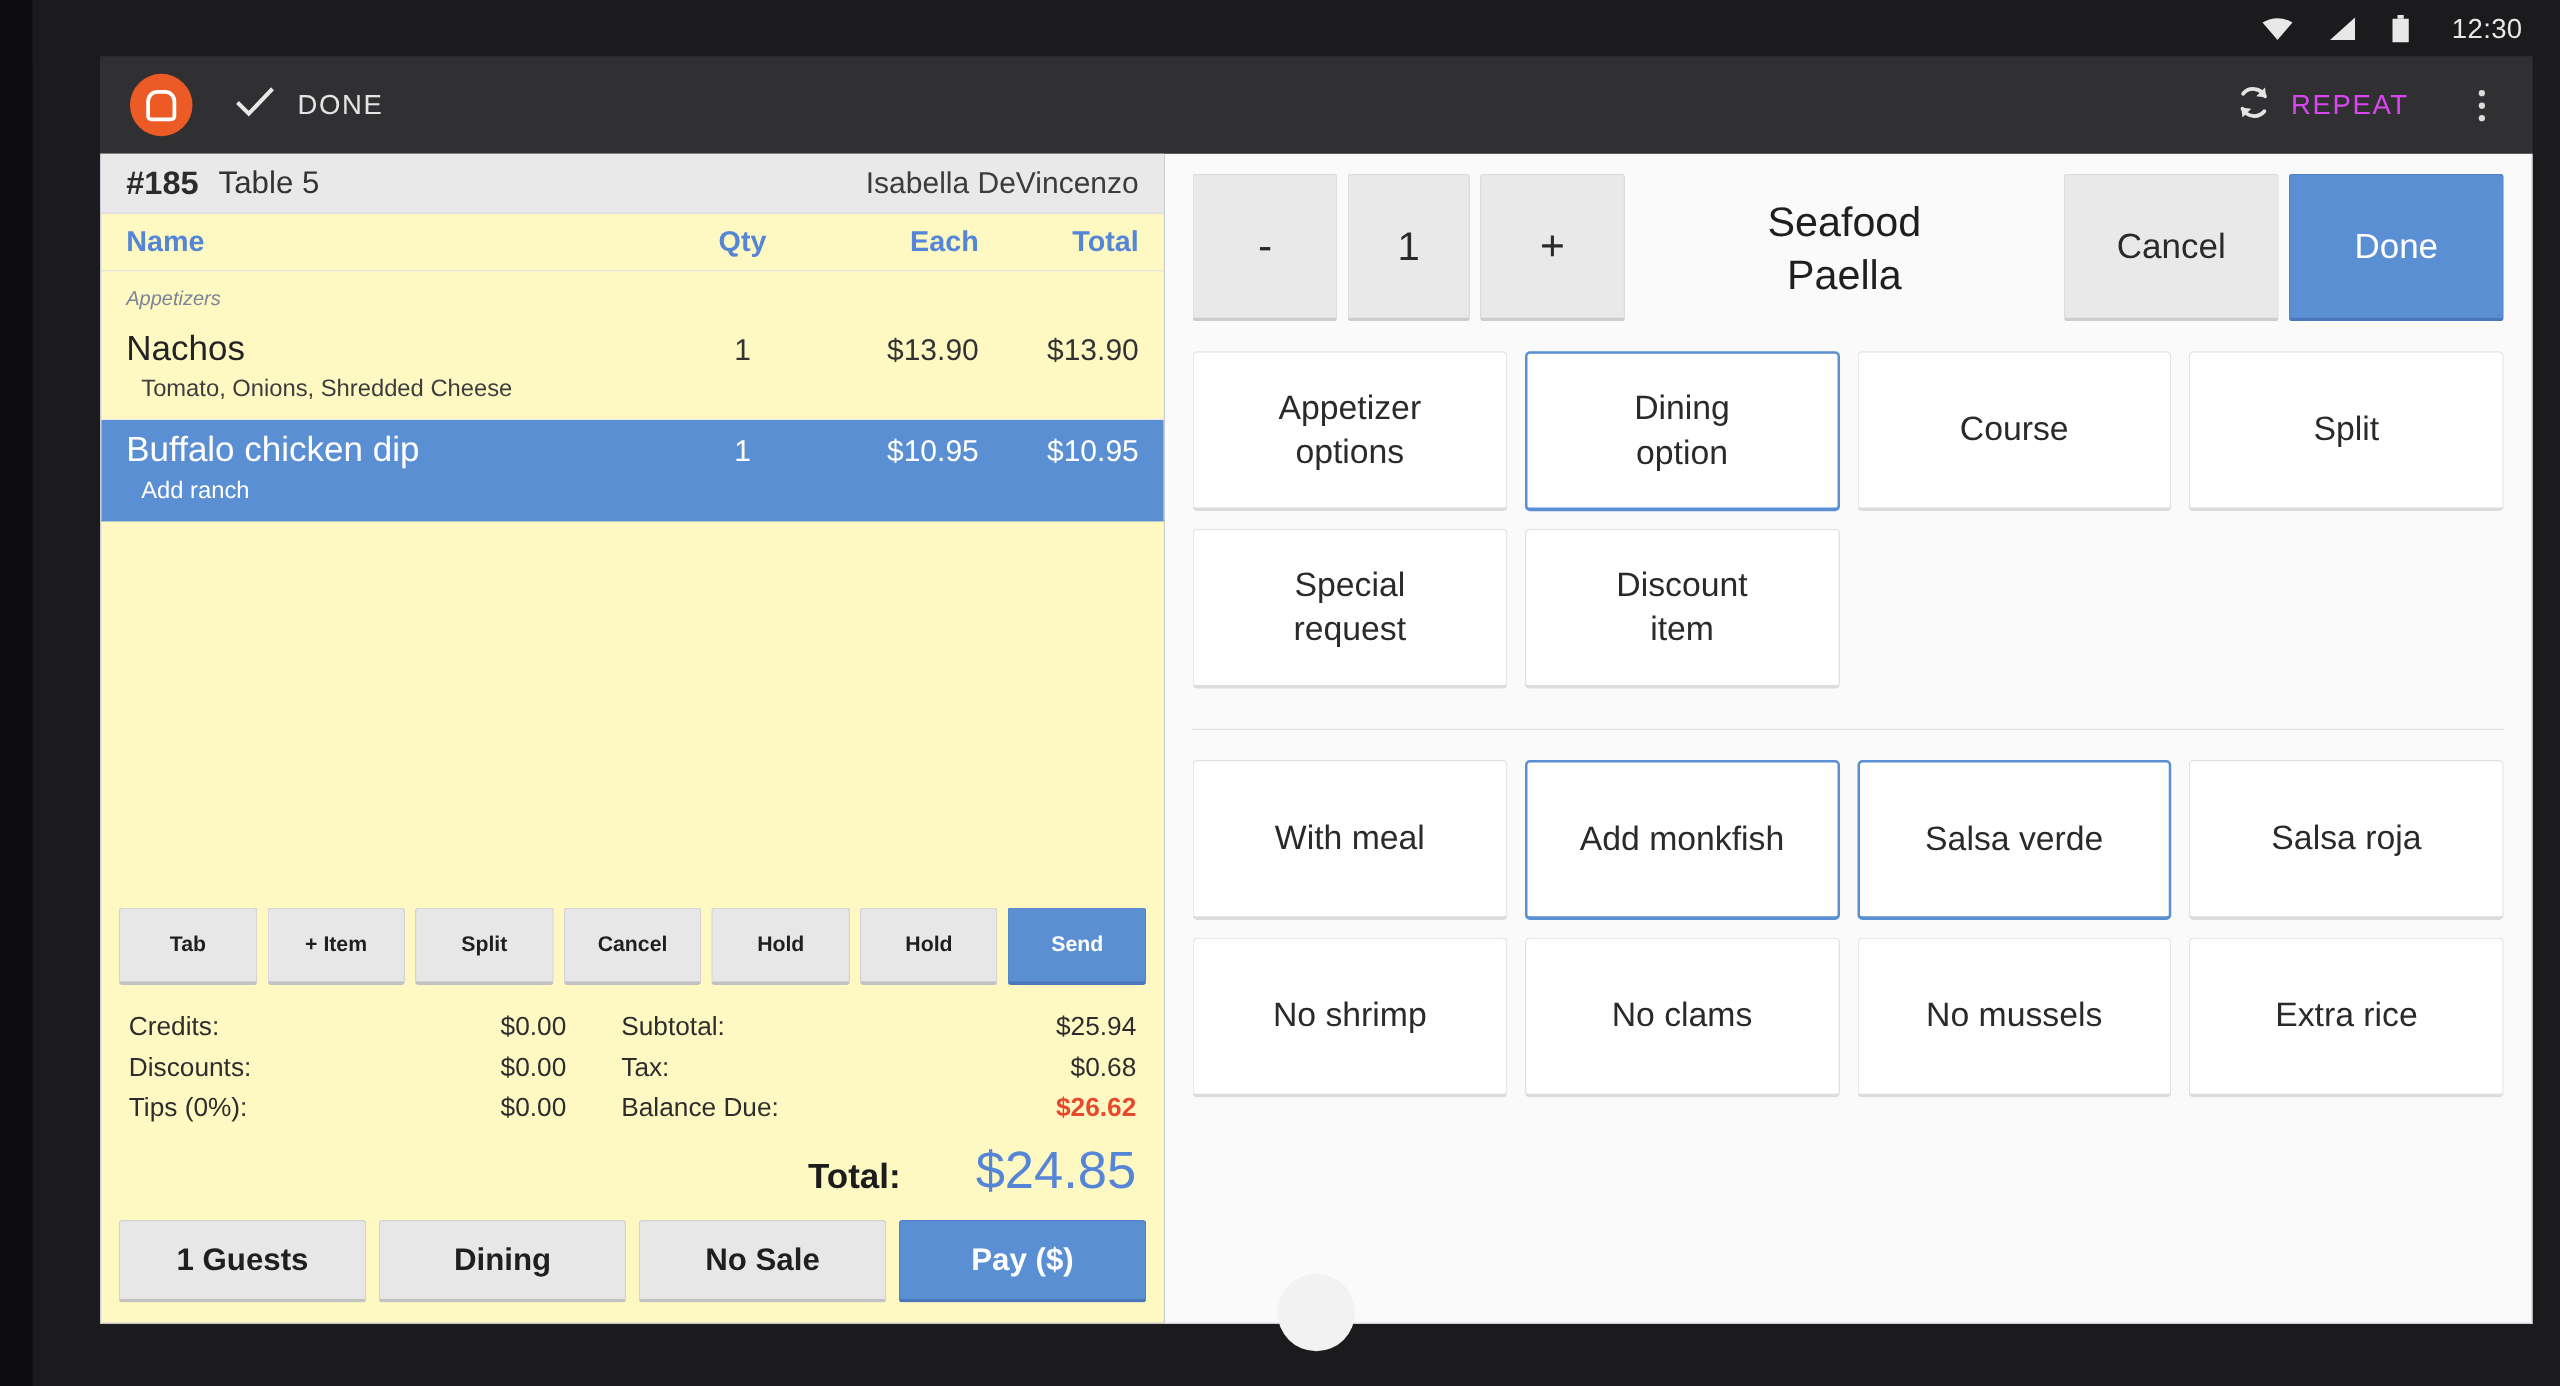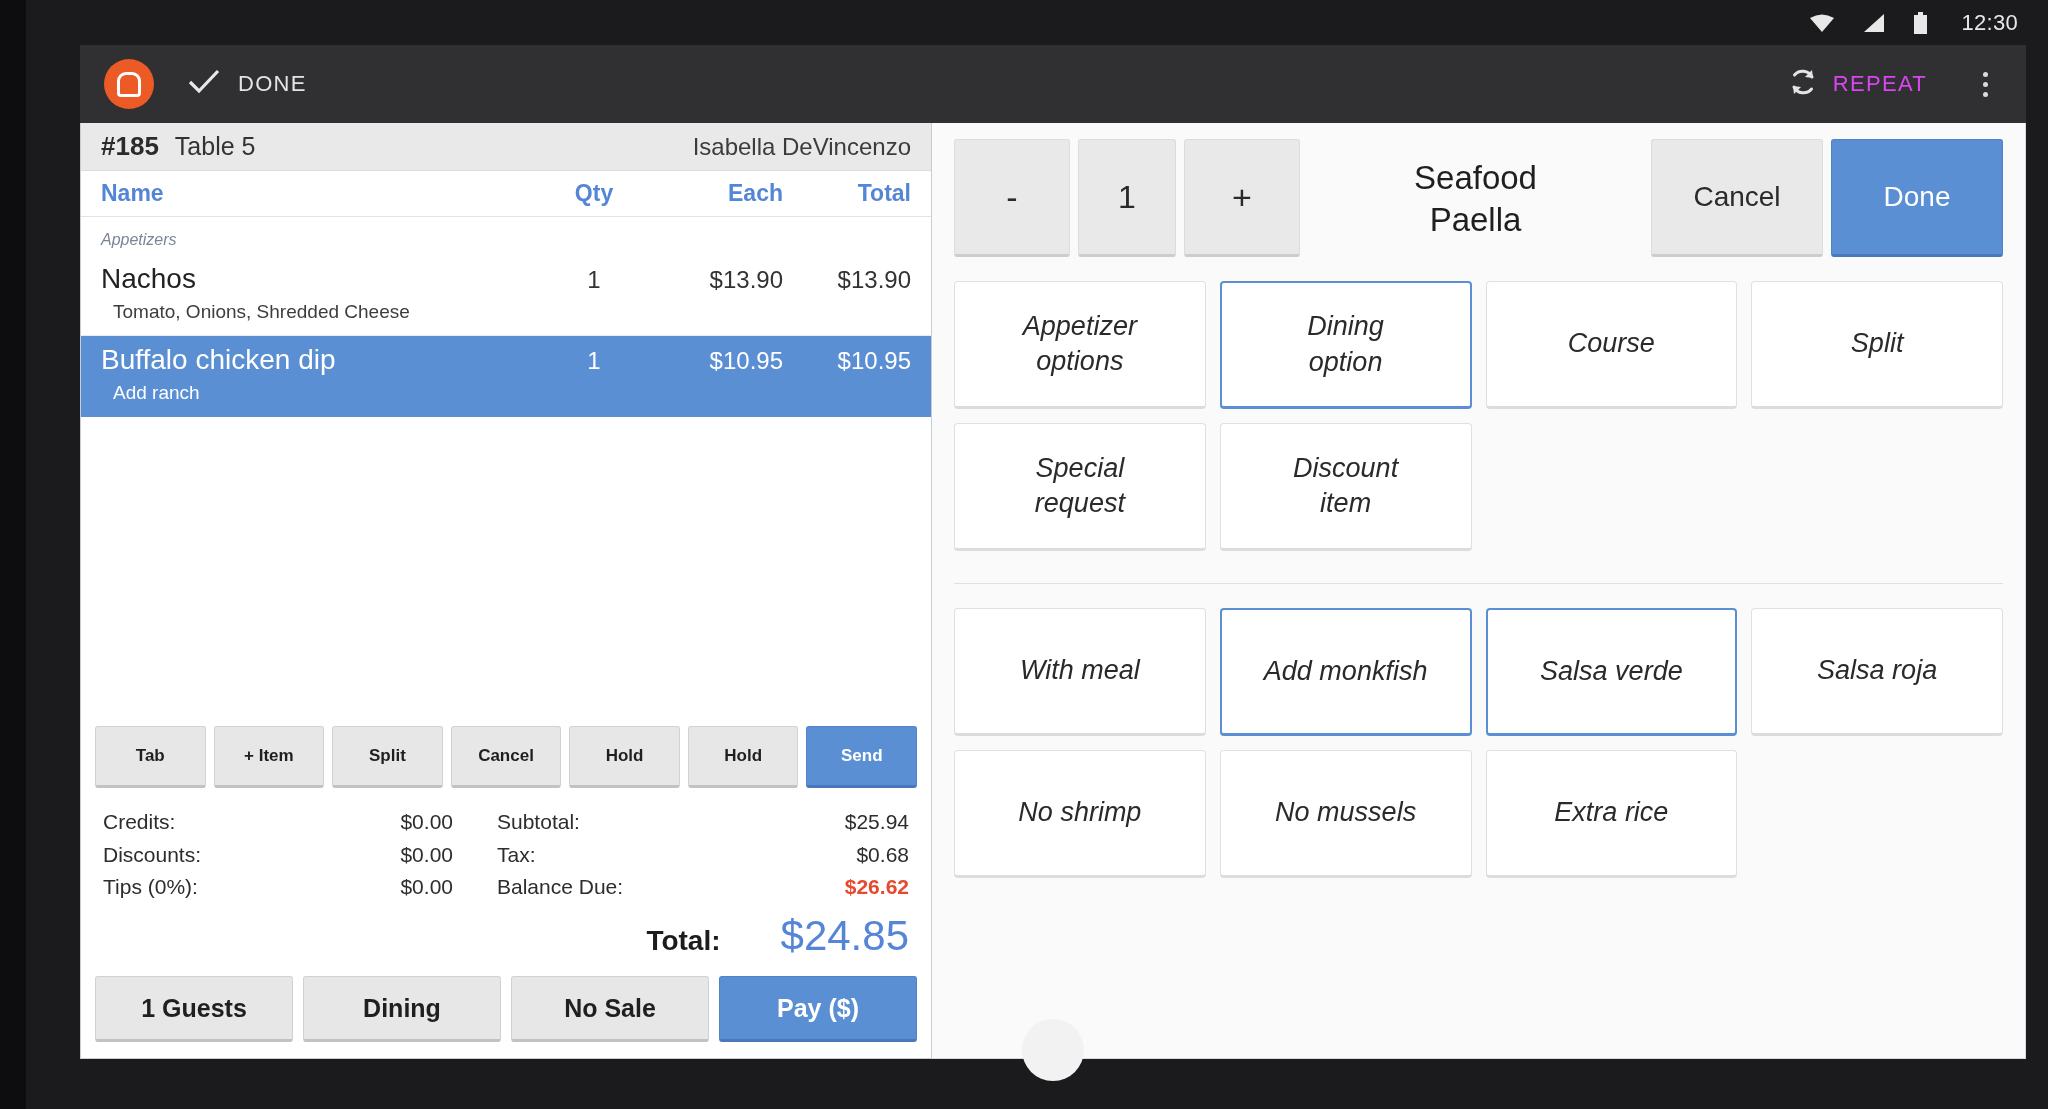--- a/index.html
+++ b/index.html
@@ -110,21 +110,21 @@
   .body-area {
     position: absolute;
     left: 54px; top: 123px;
     right: 22px; bottom: 50px;
     display: flex;
   }
 
   
   .order-panel {
     width: 852px;
-    background: #ffffff;
+    background: #fef9c3;
     border: 1px solid #c9ccd4;
     border-top: none;
     display: flex;
     flex-direction: column;
     position: relative;
   }
   .order-head {
     height: 48px;
     background: #e9e9e9;
     border-bottom: 1px solid #dcdcdc;
@@ -316,21 +316,21 @@
     border-bottom: 3px solid #cdcdcd;
     color: #2a2a2a;
   }
   .top-btn.primary {
     background: #5b8fd4;
     border-color: #5181c9;
     border-bottom-color: #4a77bb;
     color: #fff;
   }
 
-  .mod-section { padding: 10px 0 18px; font-style: italic; }
+  .mod-section { padding: 10px 0 18px; }
   .mod-section.bordered {
     border-top: 1px solid #e0e0e0;
     padding-top: 24px;
   }
   .mod-grid {
     display: grid;
     grid-template-columns: repeat(4, 1fr);
     gap: 14px;
     margin-bottom: 14px;
   }
@@ -542,20 +542,21 @@
 
         <div class="mod-section bordered">
           <div class="mod-grid">
             <div class="mod-btn">With meal</div>
             <div class="mod-btn selected">Add monkfish</div>
             <div class="mod-btn selected">Salsa verde</div>
             <div class="mod-btn">Salsa roja</div>
           </div>
           <div class="mod-grid">
             <div class="mod-btn">No shrimp</div>
+            <div class="mod-btn">No clams</div>
             <div class="mod-btn">No mussels</div>
             <div class="mod-btn">Extra rice</div>
           </div>
         </div>
       </div>
 
       <div class="home-hint"></div>
     </div>
 
   </div>

